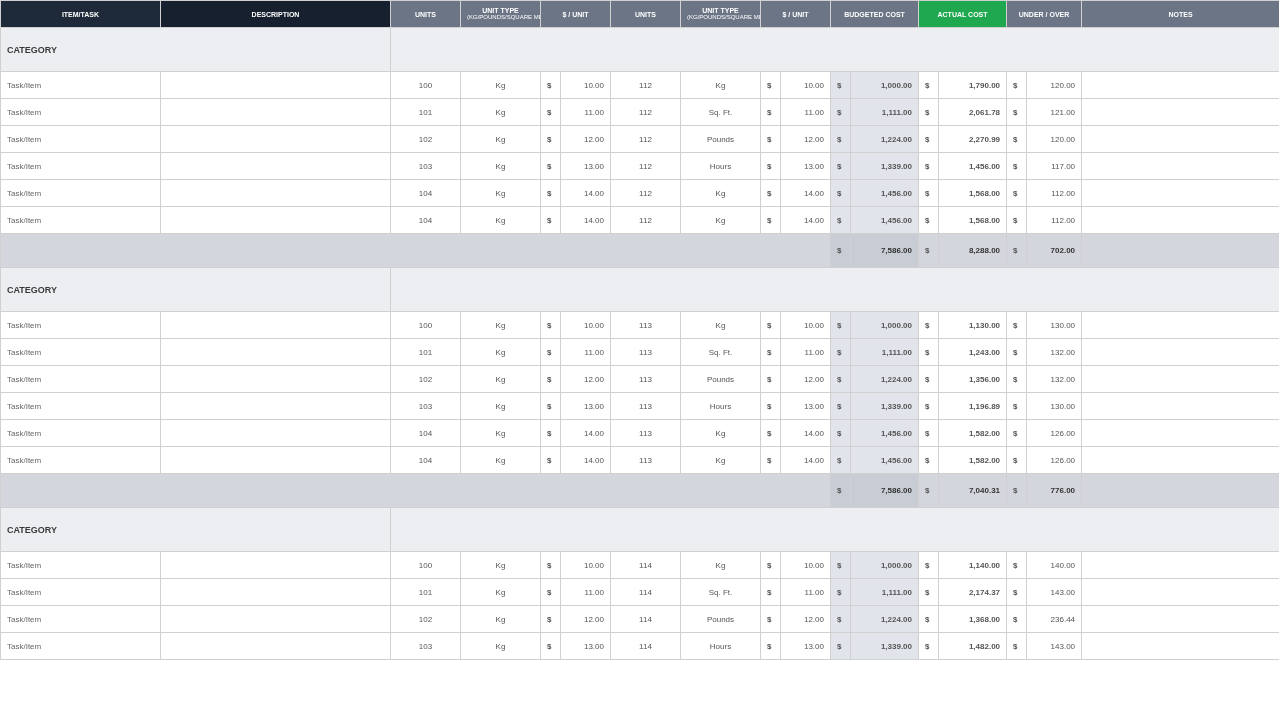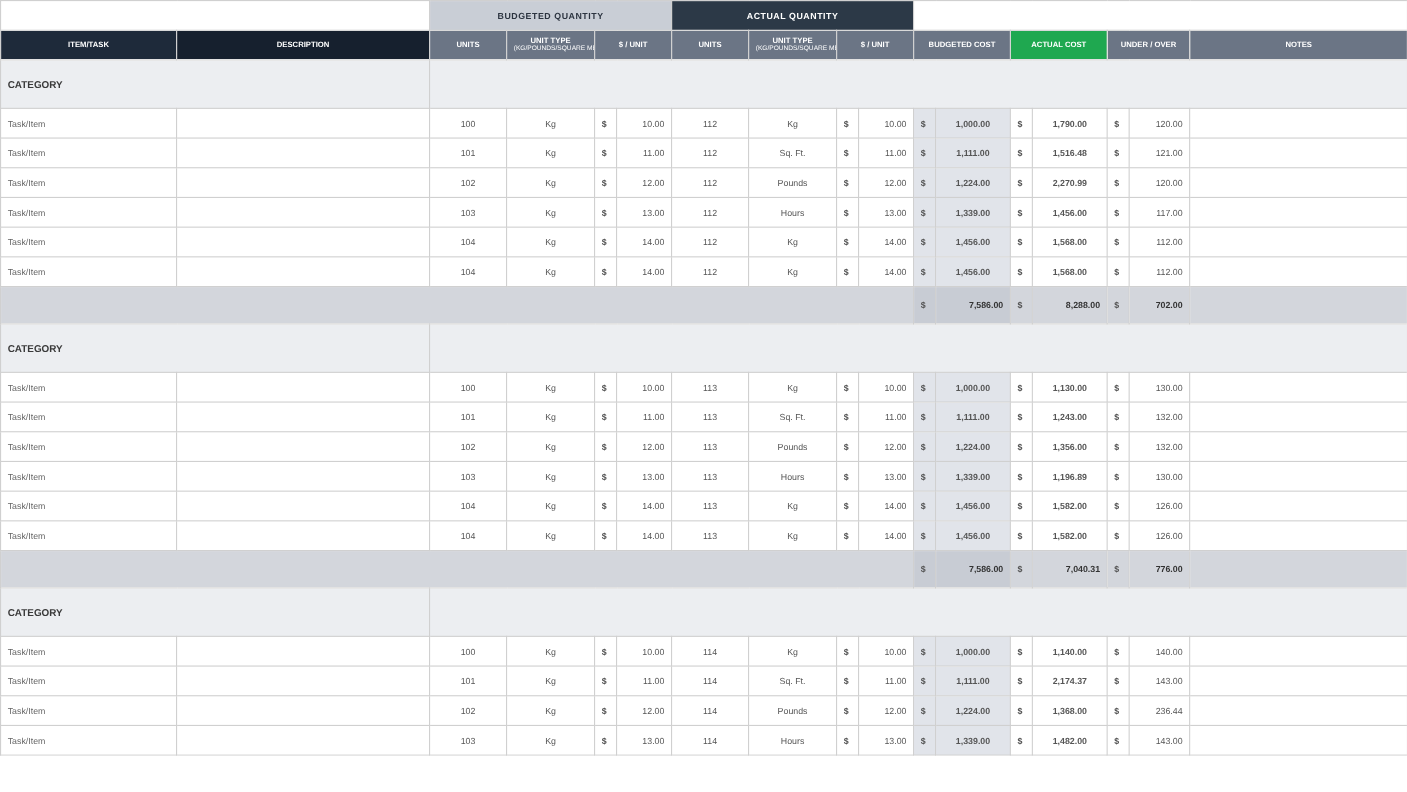--- a/index.html
+++ b/index.html
@@ -54,21 +54,21 @@
   
   .bcost-cell { background: #e1e4ea; }
 
   
   .sub td { background: #d3d6dc; height: 34px; font-weight: bold; }
   .sub .bcost-cell { background: #c8ccd4; }
 
   
   .notes { background: #fff; }
 
-  .bold { font-weight: bold; text-align: center; }
+  .bold { font-weight: bold; }
 </style>
 </head>
 <body>
 
 <table>
   <colgroup>
     <col class="col-item">
       <col class="col-desc">
     <col class="col-bqty-units">
       <col class="col-bqty-type">
@@ -81,26 +81,20 @@
     <col class="col-bcost-dollar">
       <col class="col-bcost">
     <col class="col-acost-dollar">
       <col class="col-acost">
     <col class="col-over-dollar">
       <col class="col-over">
     <col class="col-notes">
   </colgroup>
 
   <tbody>
-      <tr>
-    <td class="band-empty" colspan="2"></td>
-    <td class="band band-budget" colspan="4">BUDGETED QUANTITY</td>
-    <td class="band band-actual" colspan="4">ACTUAL QUANTITY</td>
-    <td class="band-empty" colspan="7"></td>
-  </tr>
 
   <tr>
     <td class="hdr hdr-dark">ITEM/TASK</td>
     <td class="hdr hdr-darker">DESCRIPTION</td>
 
     <td class="hdr hdr-gray">UNITS</td>
     <td class="hdr hdr-gray">
       <span>UNIT TYPE</span>
       <span class="hdr-sub">(KG/POUNDS/SQUARE METERS)</span>
     </td>
@@ -151,21 +145,21 @@
         <td class="ctr">Kg</td>
         <td class="dollar">$</td>
         <td class="num">11.00</td>
         <td class="ctr">112</td>
         <td class="ctr">Sq. Ft.</td>
         <td class="dollar">$</td>
         <td class="num">11.00</td>
         <td class="dollar bcost-cell">$</td>
         <td class="num bcost-cell bold">1,111.00</td>
         <td class="dollar">$</td>
-        <td class="num bold">1,516.48</td>
+        <td class="num bold">2,061.78</td>
         <td class="dollar">$</td>
         <td class="num">121.00</td>
         <td class="notes"></td>
       </tr>
       <tr class="row">
         <td class="item">Task/Item</td>
         <td></td>
         <td class="ctr">102</td>
         <td class="ctr">Kg</td>
         <td class="dollar">$</td>

